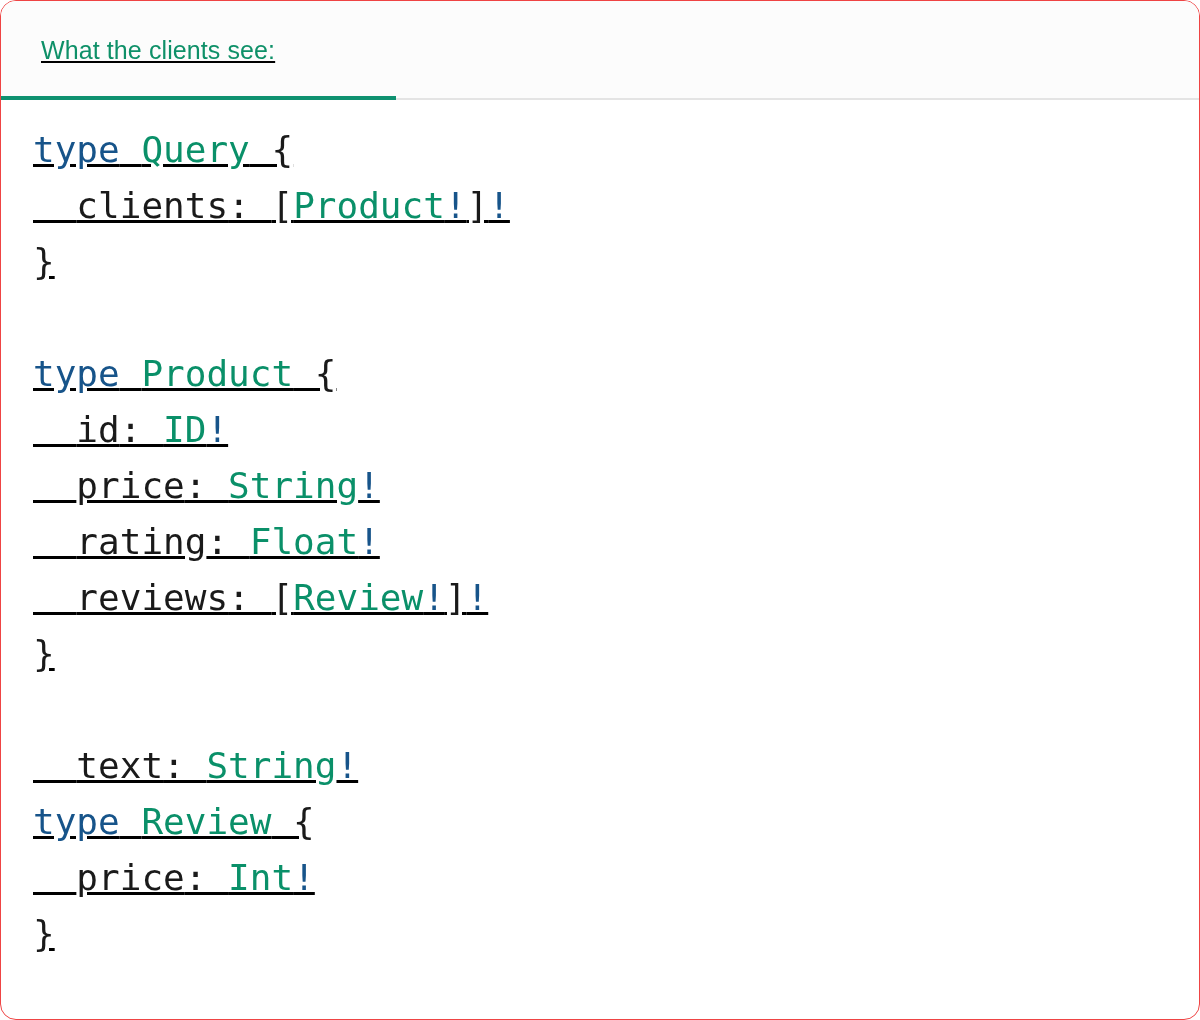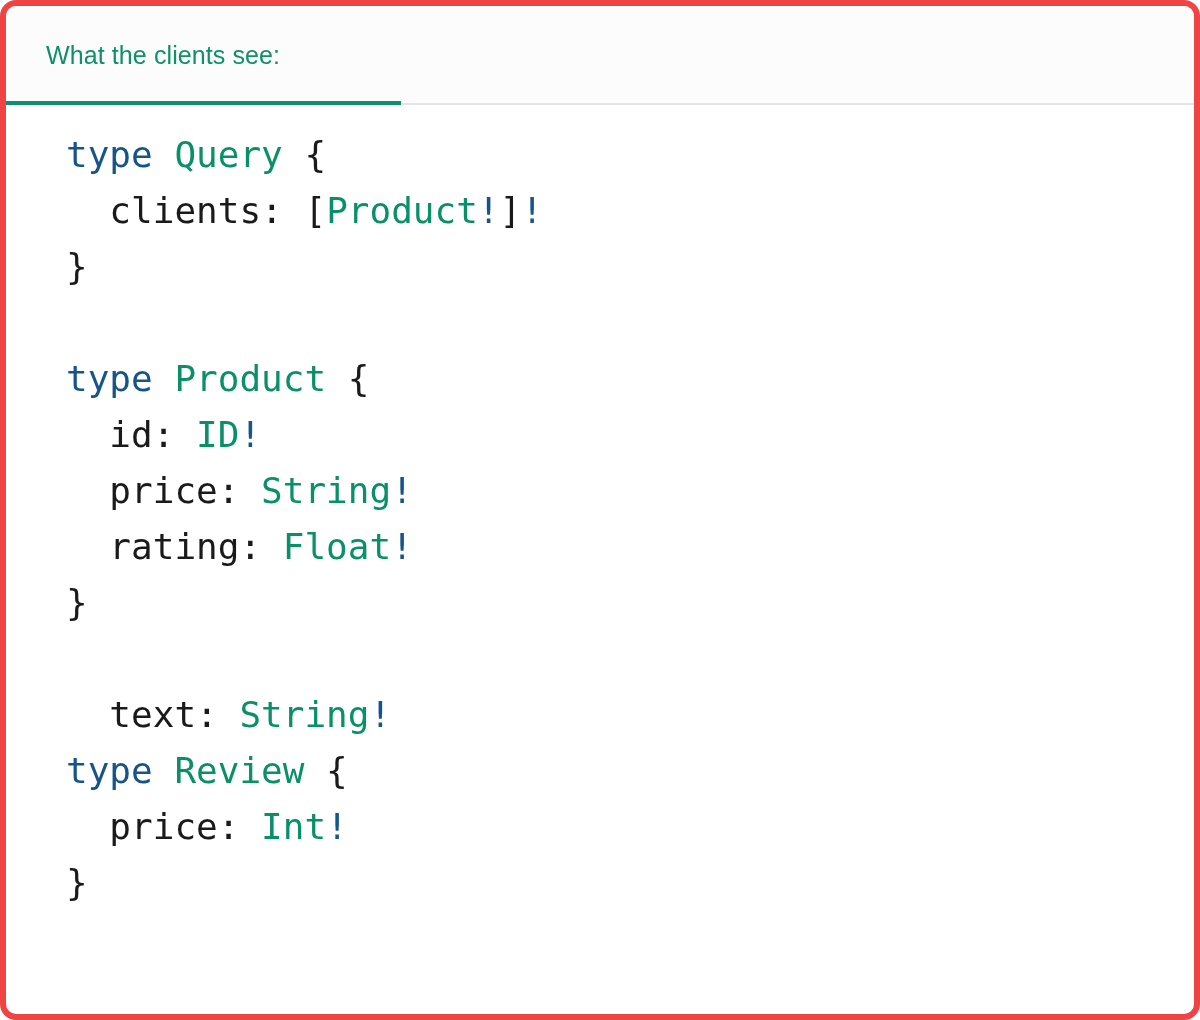--- a/index.html
+++ b/index.html
@@ -13,23 +13,24 @@
     font-family: "Liberation Sans", sans-serif;
     -webkit-font-smoothing: antialiased;
   }
 
   .card {
     position: relative;
     box-sizing: border-box;
     width: 1200px;
     height: 1020px;
     background: #ffffff;
-    border: 6px solid #ef4444;
+    border: 1px solid #ef4444;
     border-radius: 16px;
     overflow: hidden;
+    text-decoration: underline;
   }
 
   
   .card-header {
     position: relative;
     box-sizing: border-box;
     height: 99px;
     background: #fcfcfc;
     display: flex;
     align-items: center;
@@ -60,21 +61,21 @@
     left: 0;
     bottom: 0;
     width: 395px;
     height: 4px;
     background: #0e9170;
   }
 
   
   .code-body {
     box-sizing: border-box;
-    padding: 22px 0 0 60px;
+    padding: 22px 0 0 32px;
     background: #ffffff;
   }
   .code-block {
     margin: 0;
     font-family: "DejaVu Sans Mono", "Liberation Mono", monospace;
     font-size: 36px;
     line-height: 56px;
     white-space: pre;
     color: #1a1a1a;
     font-weight: 400;
@@ -109,20 +110,21 @@
 
   <div class="code-body">
     <pre class="code-block" id="code-block"><span class="code-line"><span class="tok-keyword">type</span><span class="tok-plain"> </span><span class="tok-type">Query</span><span class="tok-punct"> {</span>
 </span><span class="code-line"><span class="tok-plain">  </span><span class="tok-field">clients</span><span class="tok-punct">: </span><span class="tok-punct">[</span><span class="tok-type">Product</span><span class="tok-bang">!</span><span class="tok-punct">]</span><span class="tok-bang">!</span>
 </span><span class="code-line"><span class="tok-punct">}</span>
 </span><span class="code-line blank">
 </span><span class="code-line"><span class="tok-keyword">type</span><span class="tok-plain"> </span><span class="tok-type">Product</span><span class="tok-punct"> {</span>
 </span><span class="code-line"><span class="tok-plain">  </span><span class="tok-field">id</span><span class="tok-punct">: </span><span class="tok-type">ID</span><span class="tok-bang">!</span>
 </span><span class="code-line"><span class="tok-plain">  </span><span class="tok-field">price</span><span class="tok-punct">: </span><span class="tok-type">String</span><span class="tok-bang">!</span>
 </span><span class="code-line"><span class="tok-plain">  </span><span class="tok-field">rating</span><span class="tok-punct">: </span><span class="tok-type">Float</span><span class="tok-bang">!</span>
+</span><span class="code-line"><span class="tok-plain">  </span><span class="tok-field">reviews</span><span class="tok-punct">: </span><span class="tok-punct">[</span><span class="tok-type">Review</span><span class="tok-bang">!</span><span class="tok-punct">]</span><span class="tok-bang">!</span>
 </span><span class="code-line"><span class="tok-punct">}</span>
 </span><span class="code-line blank">
 </span><span class="code-line"><span class="tok-plain">  </span><span class="tok-field">text</span><span class="tok-punct">: </span><span class="tok-type">String</span><span class="tok-bang">!</span>
 </span><span class="code-line"><span class="tok-keyword">type</span><span class="tok-plain"> </span><span class="tok-type">Review</span><span class="tok-punct"> {</span>
 </span><span class="code-line"><span class="tok-plain">  </span><span class="tok-field">price</span><span class="tok-punct">: </span><span class="tok-type">Int</span><span class="tok-bang">!</span>
 </span><span class="code-line"><span class="tok-punct">}</span>
 </span></pre>
   </div>
 
 </div>

